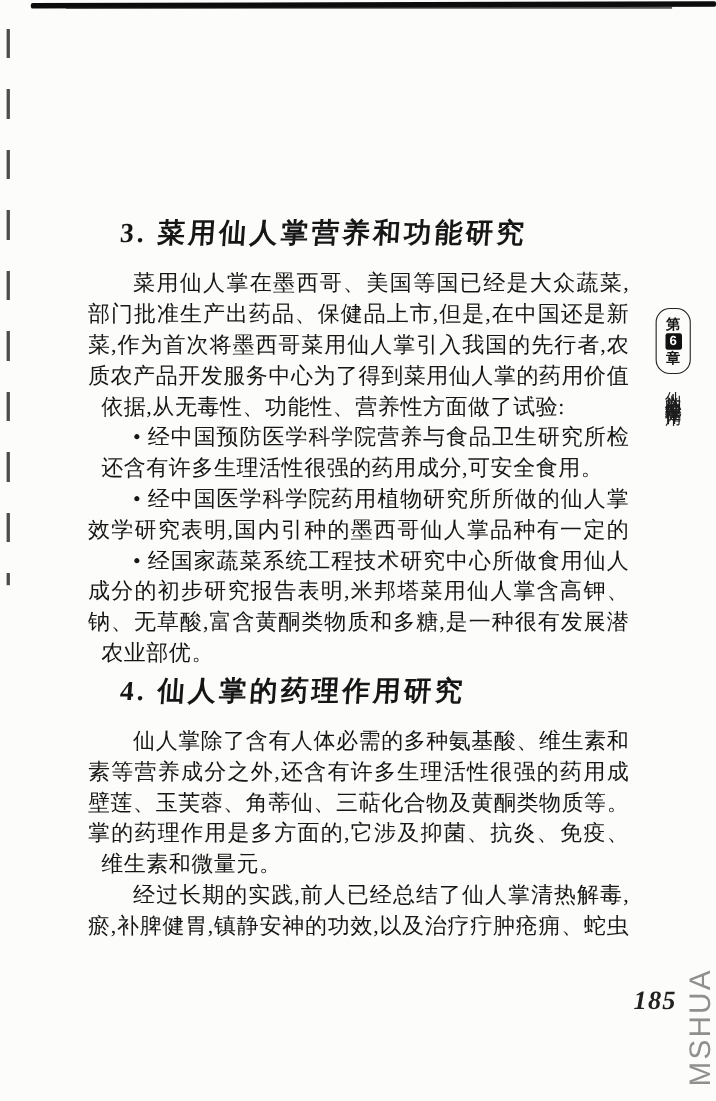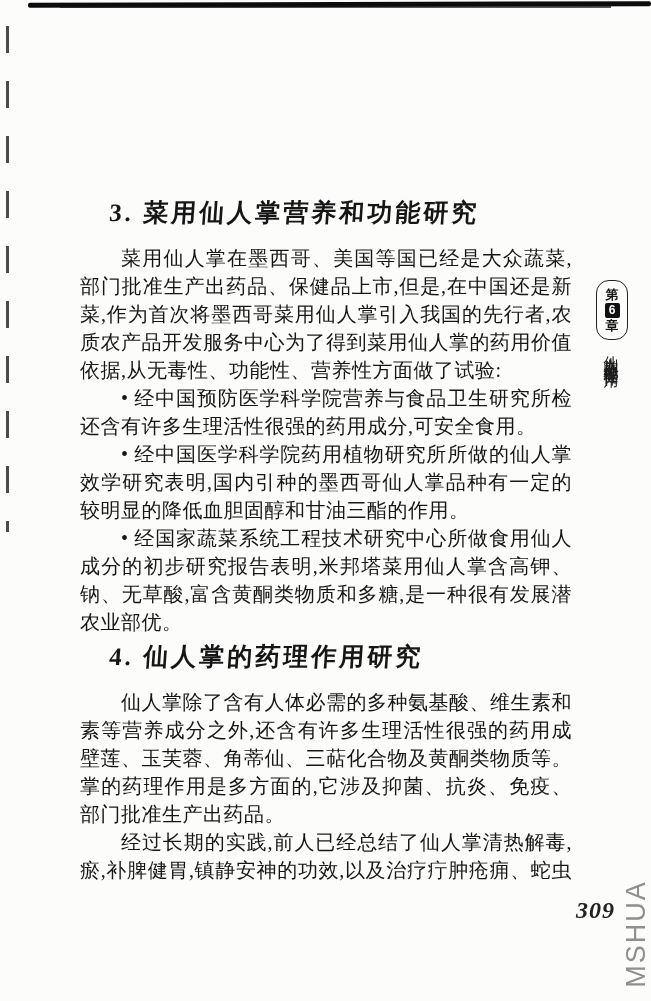--- a/index.html
+++ b/index.html
@@ -16,21 +16,21 @@
   
   .content{position:absolute;top:196px;left:80px;width:492px;}
   .h-cn{font-weight:bold;font-size:25px;line-height:34px;letter-spacing:3px;
         transform:skewX(-4deg);transform-origin:left bottom;white-space:nowrap;}
   .h3{margin:0 0 14px 28px;}
   .h4{margin:4px 0 14px 28px;}
   .para{margin:0;}
   .line{font-size:20px;line-height:28px;height:28px;overflow:hidden;
         text-align:justify;text-align-last:justify;letter-spacing:0.5px;}
   .line.indent{padding-left:41px;}
-  .line.last{text-align-last:left;}
+  .line.last{text-align-last:left;margin-left:12px;}
 
   
   .chapter-badge{position:absolute;left:596px;top:280px;width:30px;height:58px;
                  border:1.6px solid #222;border-radius:13px;display:flex;flex-direction:column;
                  align-items:center;justify-content:center;gap:1px;background:#fcfcfa;}
   .chapter-badge .zi{font-size:13px;line-height:14px;font-weight:bold;}
   .chapter-badge .num{width:15px;height:15px;background:#111;color:#fff;font-size:12px;
                       line-height:15px;text-align:center;font-weight:bold;border-radius:2px;
                       font-family:"Liberation Sans",sans-serif;}
   .side-title{position:absolute;left:601px;top:344px;height:170px;
@@ -66,51 +66,50 @@
       </div>
 
     <div class="para">
         <div class="line indent">• 经中国预防医学科学院营养与食品卫生研究所检验,有</div>
         <div class="line last">还含有许多生理活性很强的药用成分,可安全食用。</div>
       </div>
 
     <div class="para">
         <div class="line indent">• 经中国医学科学院药用植物研究所所做的仙人掌主要药</div>
         <div class="line">效学研究表明,国内引种的墨西哥仙人掌品种有一定的降糖和</div>
-        <div class="line last">较明显的降低血胆固醇和甘油三酯的作用。</div>
       </div>
 
     <div class="para">
         <div class="line indent">• 经国家蔬菜系统工程技术研究中心所做食用仙人掌营养</div>
         <div class="line">成分的初步研究报告表明,米邦塔菜用仙人掌含高钾、高钙、低</div>
         <div class="line">钠、无草酸,富含黄酮类物质和多糖,是一种很有发展潜力的保</div>
         <div class="line last">农业部优。</div>
       </div>
 
     <div class="h-cn h4">4. 仙人掌的药理作用研究</div>
 
     <div class="para">
         <div class="line indent">仙人掌除了含有人体必需的多种氨基酸、维生素和微量元</div>
         <div class="line">素等营养成分之外,还含有许多生理活性很强的药用成分,如抱</div>
         <div class="line">壁莲、玉芙蓉、角蒂仙、三萜化合物及黄酮类物质等。因此,仙人</div>
         <div class="line">掌的药理作用是多方面的,它涉及抑菌、抗炎、免疫、降血糖、降</div>
-        <div class="line last">部门批准生产出药品。</div>
+        <div class="line last">维生素和微量元。</div>
       </div>
 
     <div class="para">
         <div class="line indent">经过长期的实践,前人已经总结了仙人掌清热解毒,消肿散</div>
         <div class="line">瘀,补脾健胃,镇静安神的功效,以及治疗疔肿疮痈、蛇虫咬伤和</div>
       </div>
   </div>
 
   <div class="chapter-badge">
     <span class="zi">第</span>
     <span class="num">6</span>
     <span class="zi">章</span>
   </div>
 
   <div class="side-title">仙人掌的绝妙保健作用</div>
 
-  <div class="page-number">309</div>
+  <div class="page-number">185</div>
 
   <div class="watermark">MSHUA</div>
 
 </div>
 
 </body></html>

